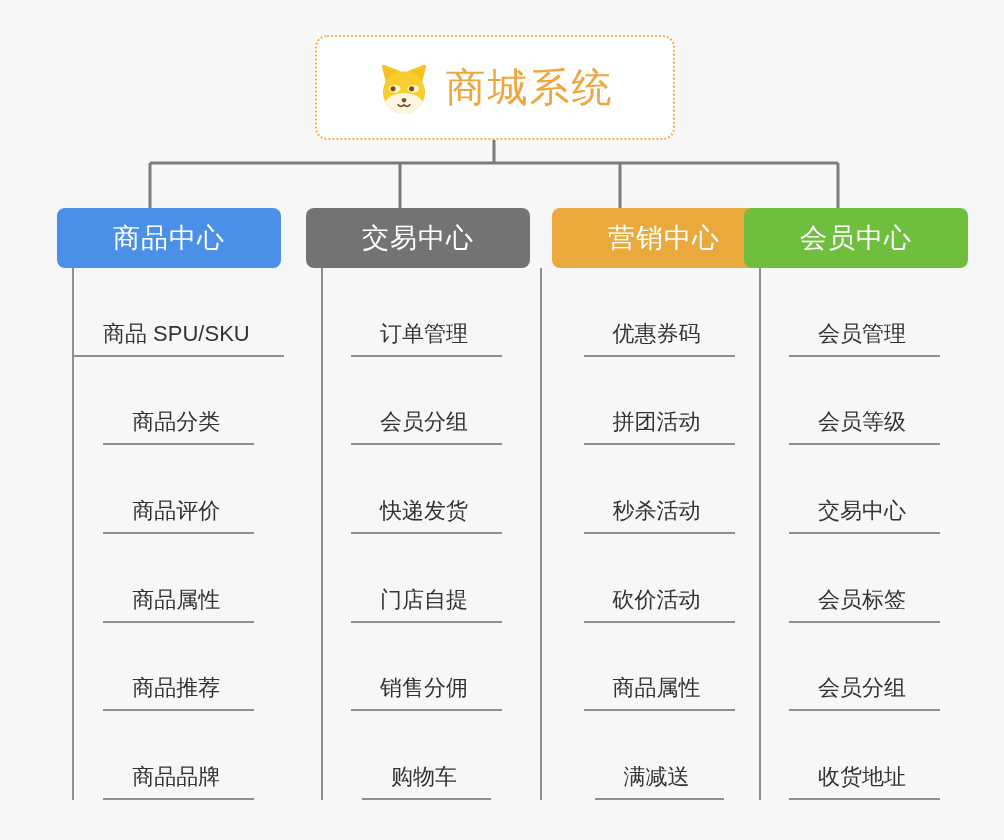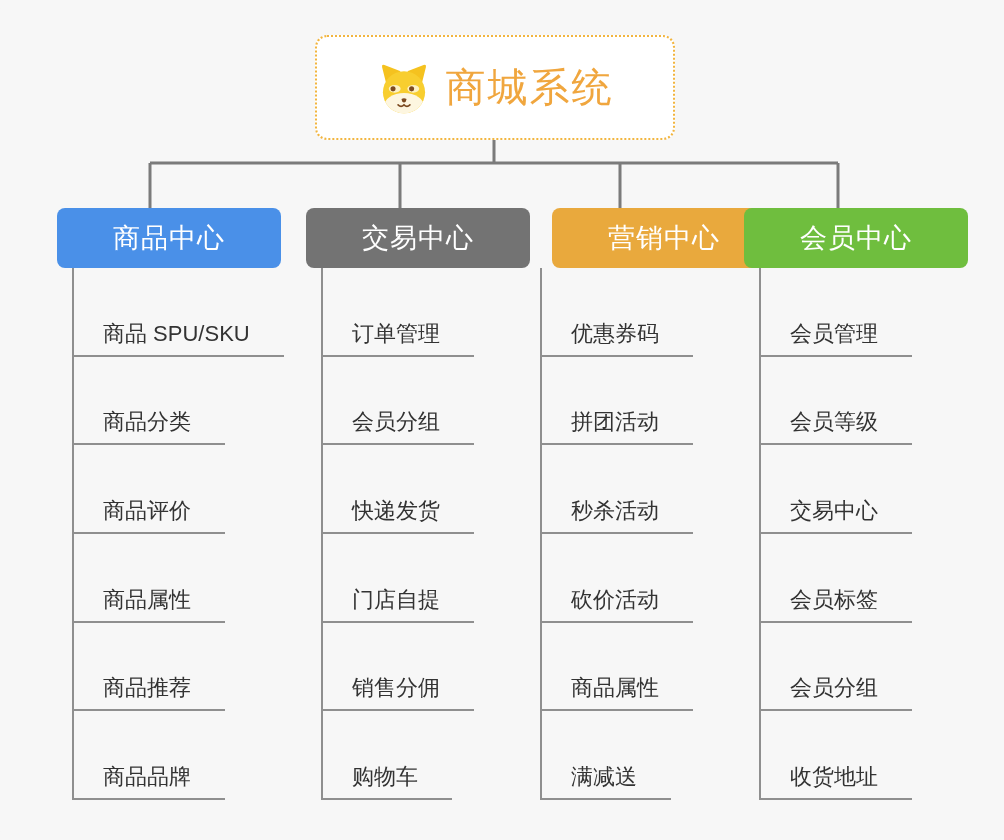--- a/index.html
+++ b/index.html
@@ -60,21 +60,21 @@
     justify-content: center;
     cursor: pointer;
     white-space: nowrap;
   }
   .branch-children {
     margin-left: 15px;
     height: 532px;
     border-left: 2px solid #8f8f8f;
     display: flex;
     flex-direction: column;
-    align-items: flex-start;
+    align-items: center;
   }
   .leaf {
     flex: 1;
     display: flex;
     align-items: flex-end;
     padding: 0 34px 6px 29px;
     border-bottom: 2px solid #8f8f8f;
     font-size: 22px;
     color: #333333;
     white-space: nowrap;

